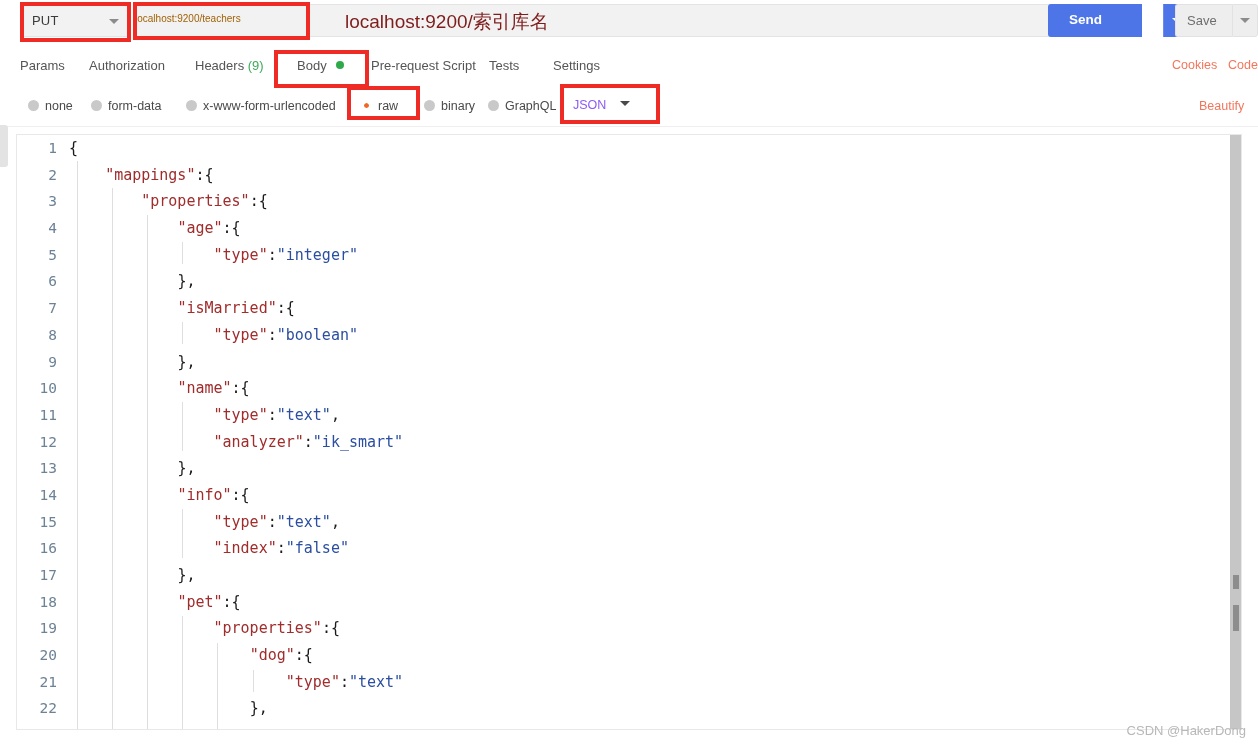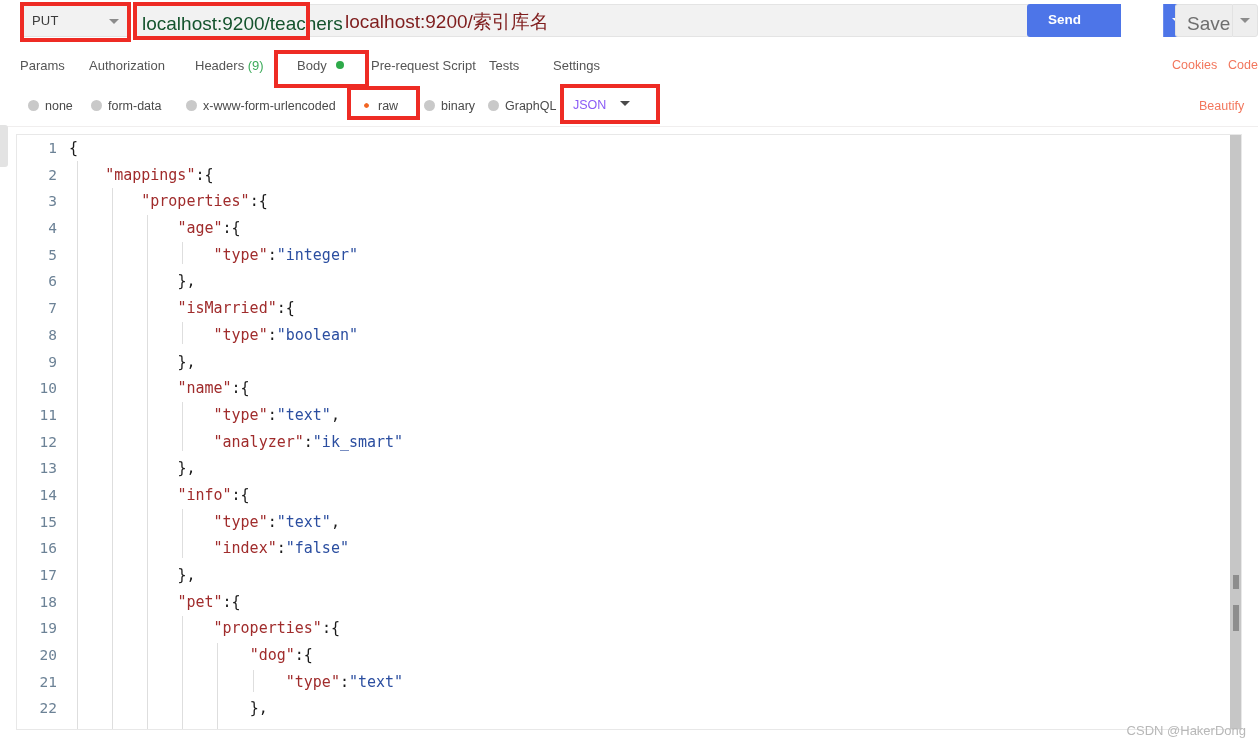--- a/index.html
+++ b/index.html
@@ -54,34 +54,34 @@
     left: 133px; top: 4px;
     width: 925px; height: 33px;
     background: #f2f2f2;
     border: 1px solid #e4e4e4;
     border-left: none;
     border-radius: 0 3px 3px 0;
     box-sizing: border-box;
   }
   .url-text {
     position: absolute;
-    left: 9px; top: 8px;
-    font-size: 19px;
-    color: #14532d;
+    left: 2px; top: 8px;
+    font-size: 10px;
+    color: #a16207;
   }
   .annotation-url {
     position: absolute;
     left: 345px; top: 9px;
     font-size: 19px;
     color: #7f1d1d;
     white-space: nowrap;
   }
   .send-btn {
     position: absolute;
-    left: 1027px; top: 4px;
+    left: 1048px; top: 4px;
     width: 94px; height: 33px;
     background: #4d75e8;
     border-radius: 3px 0 0 3px;
     cursor: pointer;
   }
   .send-label {
     position: absolute;
     left: 21px; top: 8px;
     color: #ffffff;
     font-size: 13.5px;
@@ -113,21 +113,21 @@
     border: 1px solid #e2e2e2;
     border-right: none;
     border-radius: 3px 0 0 3px;
     box-sizing: border-box;
     cursor: pointer;
   }
   .save-label {
     position: absolute;
     left: 11px; top: 8px;
     color: #6e6e6e;
-    font-size: 19px;
+    font-size: 13px;
   }
   .save-split {
     position: absolute;
     left: 1232px; top: 4px;
     width: 26px; height: 33px;
     background: #eeeeee;
     border: 1px solid #e2e2e2;
     border-radius: 0 3px 3px 0;
     box-sizing: border-box;
     cursor: pointer;

